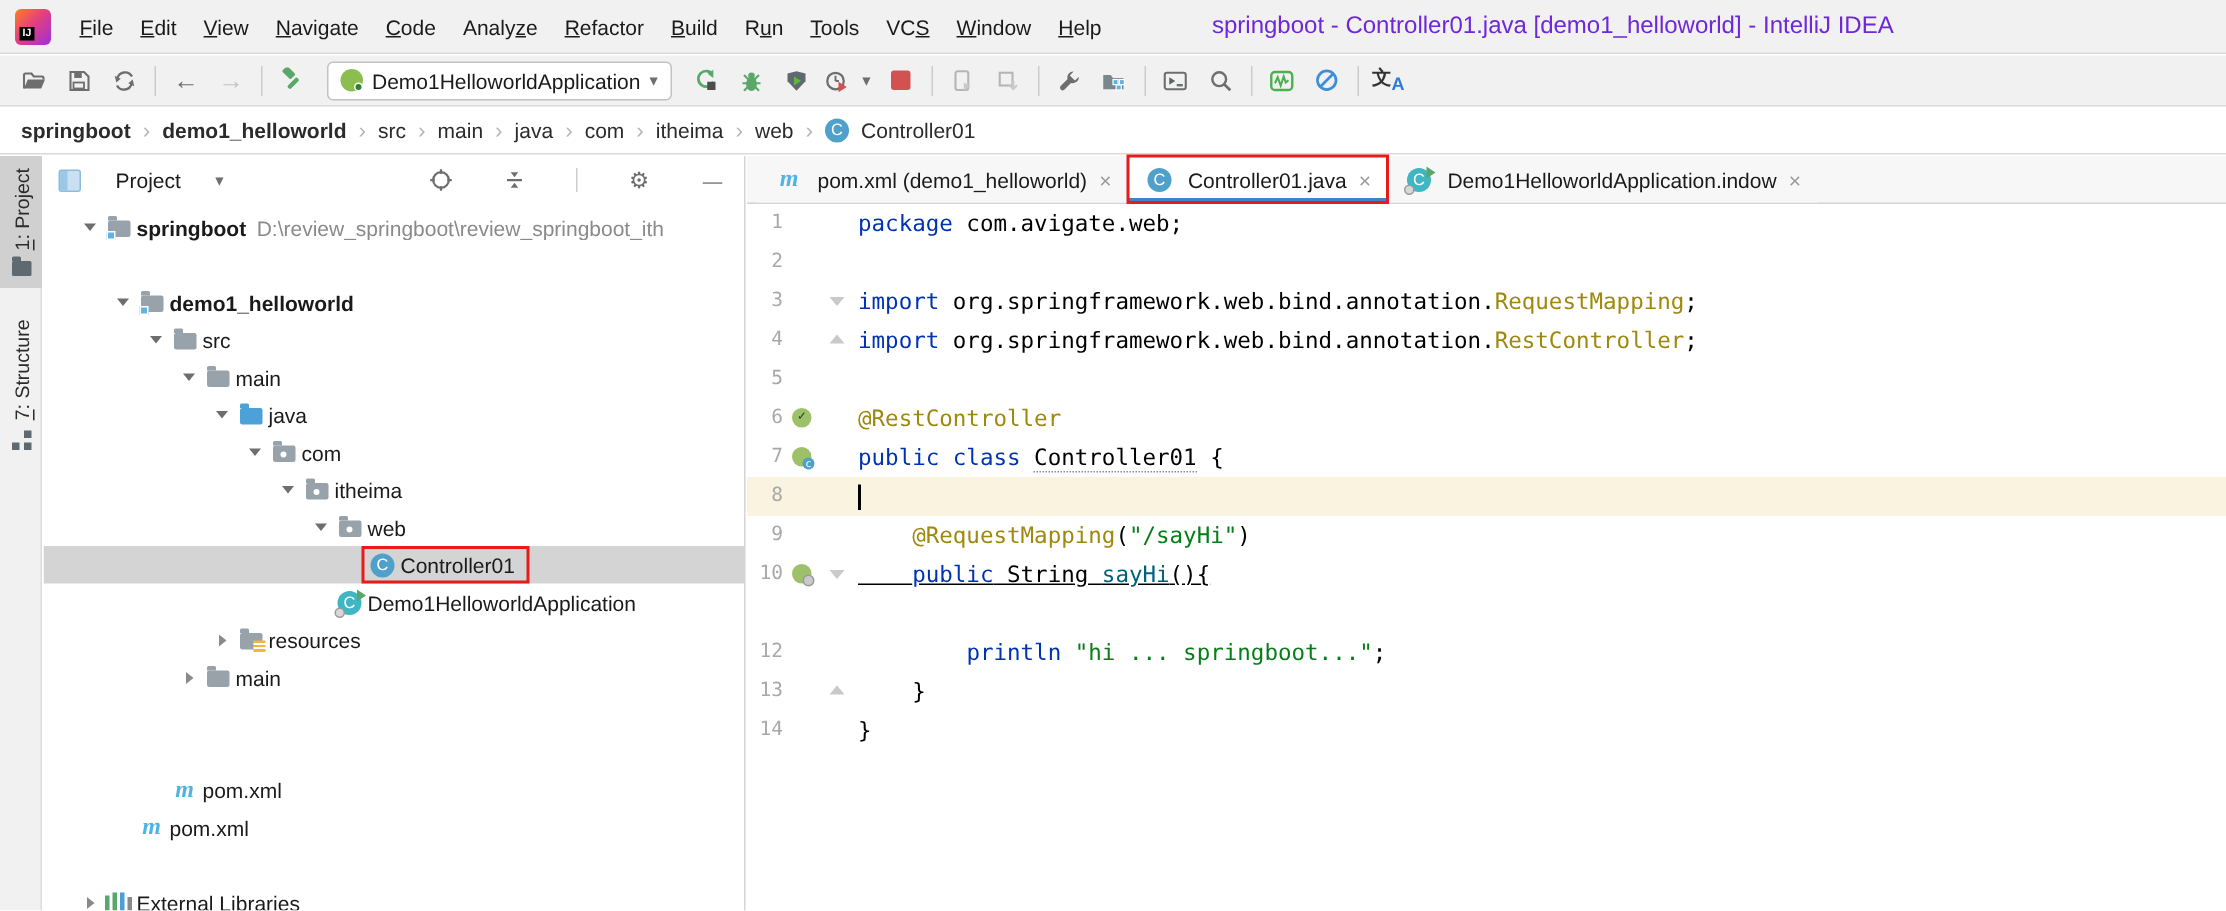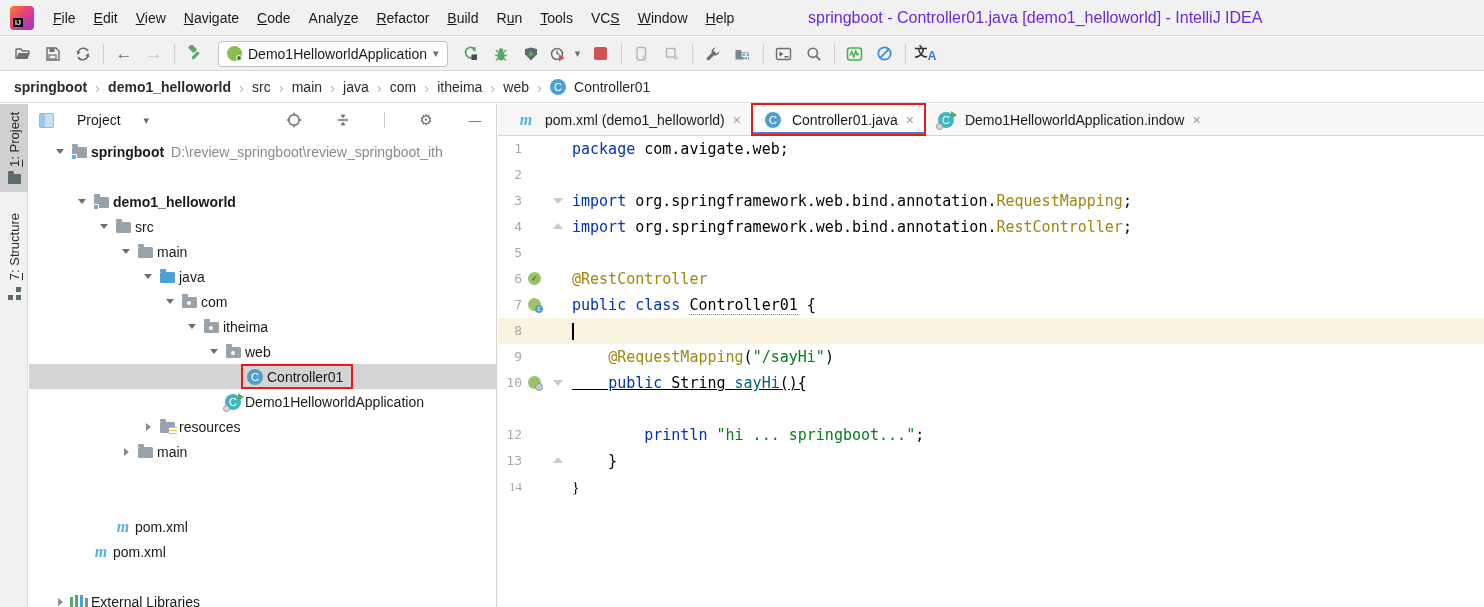--- a/index.html
+++ b/index.html
@@ -557,18 +557,18 @@
       <span class="code-row" style="top: 52px;"><span class="lnum">3</span><span class="foldd"></span><span class="ctext"><span class="tk-k">import</span><span class="tk-p"> org.springframework.web.bind.annotation.</span><span class="tk-a">RequestMapping</span><span class="tk-p">;</span></span></span>
       <span class="code-row" style="top: 78px;"><span class="lnum">4</span><span class="foldu"></span><span class="ctext"><span class="tk-k">import</span><span class="tk-p"> org.springframework.web.bind.annotation.</span><span class="tk-a">RestController</span><span class="tk-p">;</span></span></span>
       <span class="code-row" style="top: 104px;"><span class="lnum">5</span><span class="ctext"></span></span>
       <span class="code-row" style="top: 130px;"><span class="lnum">6</span><span class="bean"><span class="bcheck">✓</span></span><span class="ctext"><span class="tk-a">@RestController</span></span></span>
       <span class="code-row" style="top: 156px;"><span class="lnum">7</span><span class="bean"><span class="bsub blue">c</span></span><span class="ctext"><span class="tk-k">public</span><span class="tk-p"> </span><span class="tk-k">class</span><span class="tk-p"> </span><span class="tk-u">Controller01</span><span class="tk-p"> {</span></span></span>
       <span class="code-row cur" style="top: 182px;"><span class="lnum">8</span><span class="ctext"><span class="cursor"></span></span></span>
       <span class="code-row" style="top: 208px;"><span class="lnum">9</span><span class="ctext"><span class="tk-p">    </span><span class="tk-a">@RequestMapping</span><span class="tk-p">(</span><span class="tk-s">"/sayHi"</span><span class="tk-p">)</span></span></span>
       <span class="code-row" style="top: 234px; text-decoration: underline;"><span class="lnum">10</span><span class="bean"><span class="bsub gray"></span></span><span class="foldd"></span><span class="ctext"><span class="tk-p">    </span><span class="tk-k">public</span><span class="tk-p"> String </span><span class="tk-m">sayHi</span><span class="tk-p">(){</span></span></span>
       <span class="code-row" style="top: 286px;"><span class="lnum">12</span><span class="ctext"><span class="tk-p">        </span><span class="tk-k">println</span><span class="tk-p"> </span><span class="tk-s">"hi ... springboot..."</span><span class="tk-p">;</span></span></span>
       <span class="code-row" style="top: 312px;"><span class="lnum">13</span><span class="foldu"></span><span class="ctext"><span class="tk-p">    }</span></span></span>
-      <span class="code-row" style="top: 338px; font-family: Liberation Serif, serif;"><span class="lnum">14</span><span class="ctext"><span class="tk-p">}</span></span></span>
+      <span class="code-row" style="top: 338px;"><span class="lnum">14</span><span class="ctext"><span class="tk-p">}</span></span></span>
     </div>
 </div>
 
 <div class="anno" style="left: 750.938px; top: 103px; width: 175.031px; height: 33px;"></div>
 <div class="anno" style="left: 241px; top: 363.5px; width: 112.266px; height: 25px;"></div>
 
 </body></html>

